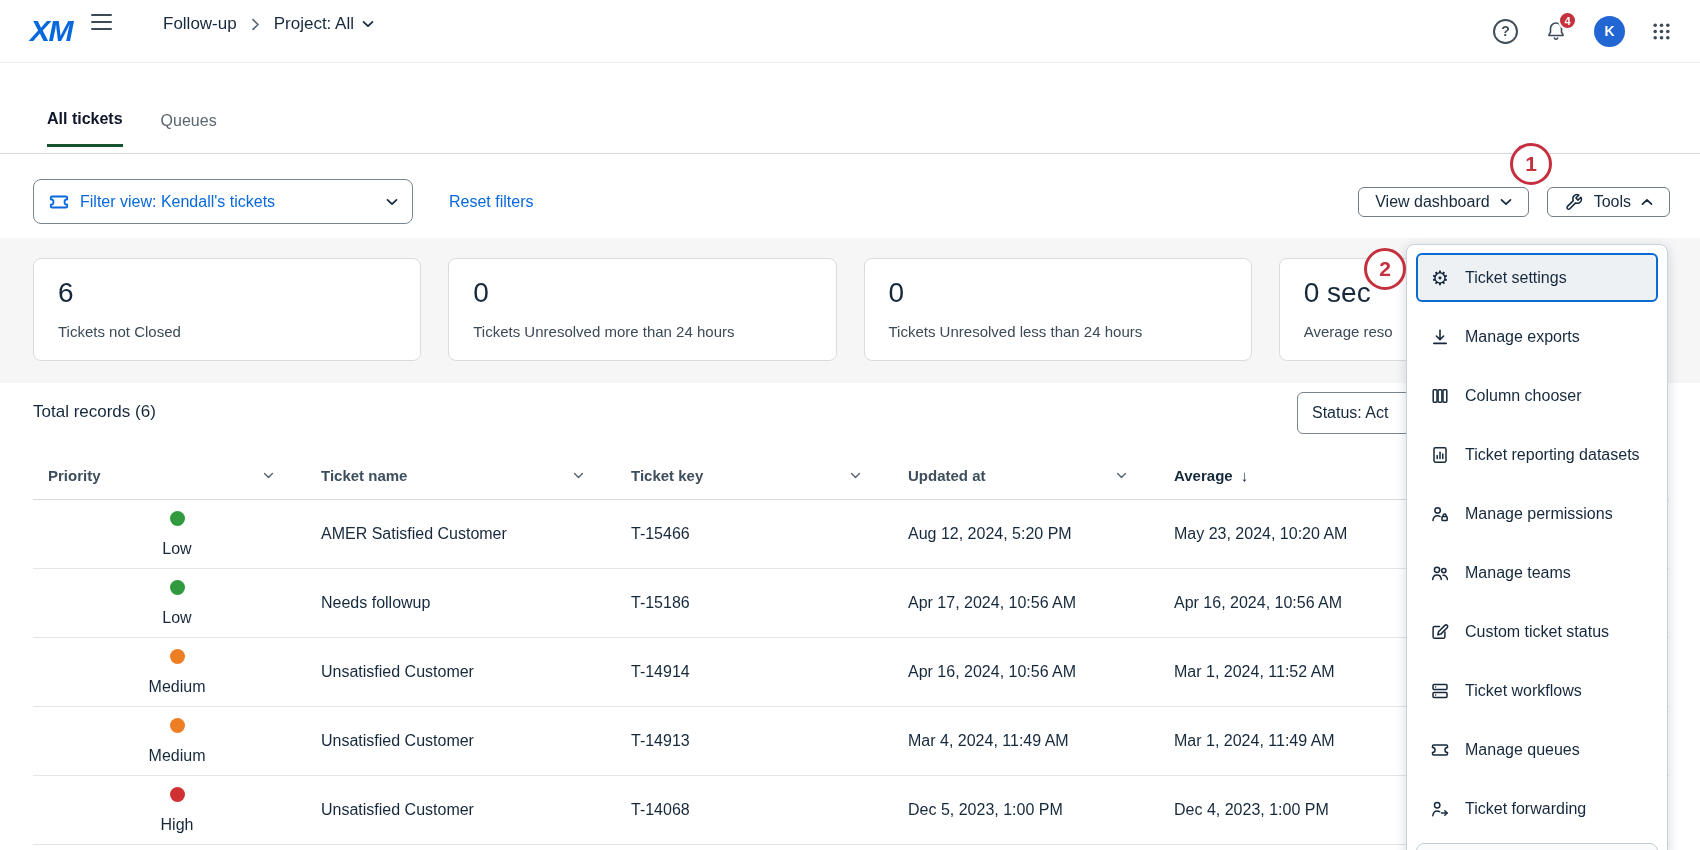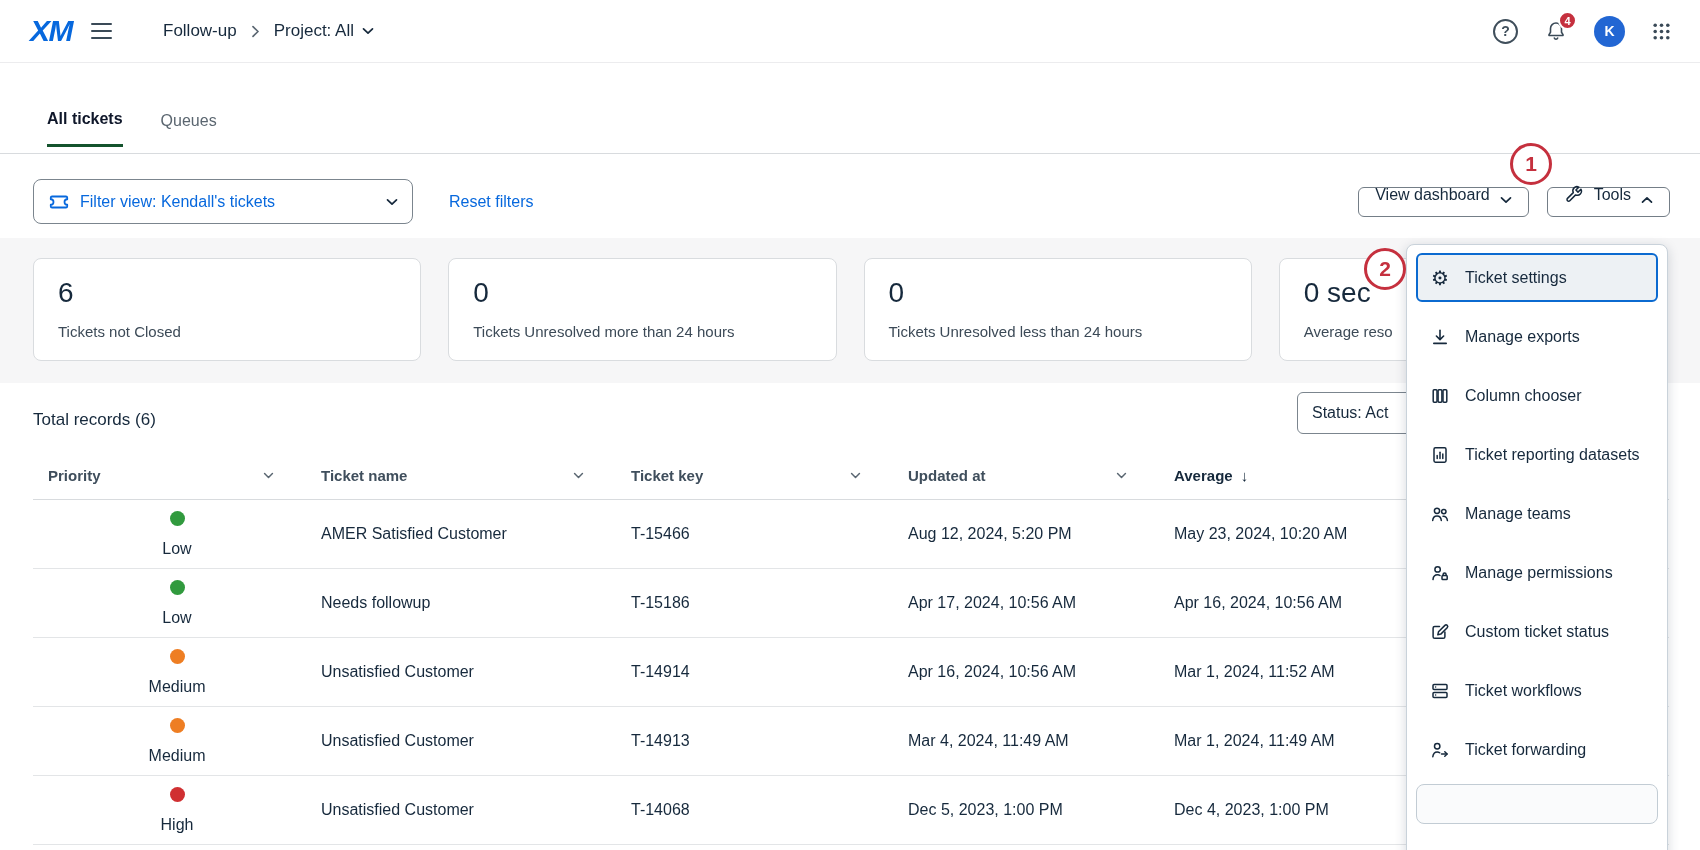--- a/index.html
+++ b/index.html
@@ -11,21 +11,21 @@
     overflow: hidden;
   }
   .app { position: relative; width: 1700px; height: 850px; overflow: hidden; background:#fff; }
 
   
   .topbar {
     position: absolute; top:0; left:0; right:0; height:63px;
     display:flex; align-items:center; justify-content:space-between;
     padding: 0 28px 0 30px; background:#fff; border-bottom:1px solid #ececee; z-index:20;
   }
-  .topbar-left { display:flex; align-items:center; gap:19px; }
+  .topbar-left { display:flex; align-items:flex-start; gap:19px; }
   .logo { font-size:30px; font-weight:800; font-style:italic; letter-spacing:-1.5px; color:#0768dd; }
   .icon-btn { background:none; border:none; cursor:pointer; display:flex; align-items:center; justify-content:center; color:#3a4a57; }
   .hamburger { display:flex; flex-direction:column; gap:4.5px; }
   .hamburger span { display:block; width:21px; height:2.4px; background:#3a4a57; border-radius:2px; }
   .breadcrumb { display:flex; align-items:center; gap:14px; font-size:17px; color:#16293c; }
   .crumb { cursor:pointer;margin-left:32px; }
   .crumb-proj { display:flex; align-items:center; gap:8px; cursor:pointer; background:none; border:none; font:inherit; color:inherit; }
   .topbar-right { display:flex; align-items:center; gap:26px; }
   .help-circle {
     width:25px; height:25px; border:2px solid #3f4e5b; border-radius:50%;
@@ -55,36 +55,36 @@
   .filter-select {
     width:380px; height:45px; border:1px solid #7b858e; border-radius:8px; background:#fff;
     display:flex; align-items:center; padding:0 14px; cursor:pointer;
   }
   .filter-select .lbl { color:#0768dd; font-size:16px; margin-left:10px; }
   .filter-select .chev { margin-left:auto; color:#16293c; }
   .reset-link { margin-left:36px; color:#0768dd; font-size:16px; text-decoration:none; cursor:pointer; background:none; border:none; font-family:Liberation Sans, sans-serif; }
   .filterbar-right { margin-left:auto; display:flex; align-items:center; gap:18px; }
   .btn-outline {
     height:30px; border:1px solid #747e87; border-radius:6px; background:#fff;
-    display:flex; align-items:flex-end; gap:10px; padding:12px 16px;
+    display:flex; align-items:center; gap:10px; padding:12px 16px;
     font-size:16px; color:#16293c; cursor:pointer; font-family:inherit;
   }
 
   
   .statsband {
     position:absolute; top:238px; left:0; right:0; height:145px; background:#f6f6f7;
     display:flex; gap:27px; padding:20px 33px 22px 33px;
   }
   .stat-card { flex:1; background:#fff; border:1px solid #d9dcdf; border-radius:8px; padding:18px 24px; overflow:hidden; white-space:nowrap; }
   .stat-value { font-size:28px; color:#16293c; }
   .stat-label { font-size:15px; color:#3c4a57; margin-top:14px; }
 
   
   .recordsbar { position:absolute; top:392px; left:33px; right:0; height:42px; }
-  .total-records { position:absolute; left:0; top:18px; font-size:17px; color:#16293c; }
+  .total-records { position:absolute; left:0; top:10px; font-size:17px; color:#16293c; }
   .searchbox {
     position:absolute; left:859px; top:0; width:396px; height:42px;
     border:1px solid #7b858e; border-radius:6px; background:#fff;
     display:flex; align-items:center; padding:0 12px; gap:10px;
   }
   .searchbox input {
     border:none; outline:none; flex:1; font-size:16px; color:#16293c; font-family:inherit; background:transparent;
   }
   .searchbox input::placeholder { color:#5f6b76; }
   .statusbox {
@@ -409,63 +409,71 @@
             <rect x="4" y="2.8" width="12" height="14.4" rx="1.4"></rect>
             <path d="M7.2 13.6v-3.2"></path>
             <path d="M10 13.6V7.2"></path>
             <path d="M12.8 13.6v-4.6"></path>
           </svg>
       </span>
       <span>Ticket reporting datasets</span>
     </button>
     <button class="menu-item">
       <span class="mi-icon">
+        <svg class="i" width="20" height="20" viewBox="0 0 20 20" fill="none" stroke="currentColor" stroke-width="1.5" stroke-linecap="round" stroke-linejoin="round">
+            <circle cx="7.6" cy="6.4" r="2.7"></circle>
+            <path d="M3 16.6c.2-3 2.1-4.8 4.6-4.8.9 0 1.7.2 2.4.7"></path>
+            <rect x="12" y="12.6" width="5.2" height="4" rx="0.8"></rect>
+            <path d="M13.1 12.6v-1.1a1.5 1.5 0 0 1 3 0v1.1"></path>
+          </svg>
+      </span>
+      <span>Manage permissions</span>
+    </button>
+    <button class="menu-item">
+      <span class="mi-icon">
         <svg class="i" width="20" height="20" viewBox="0 0 20 20" fill="none" stroke="currentColor" stroke-width="1.5" stroke-linecap="round">
             <circle cx="7" cy="6.8" r="2.6"></circle>
             <path d="M2.7 16.5c.2-2.9 2-4.6 4.3-4.6s4.1 1.7 4.3 4.6"></path>
             <circle cx="13.8" cy="7.6" r="2.2"></circle>
             <path d="M13 12.2c2.4-.2 4.2 1.5 4.4 4.3"></path>
           </svg>
       </span>
       <span>Manage teams</span>
     </button>
     <button class="menu-item">
       <span class="mi-icon">
         <svg class="i" width="20" height="20" viewBox="0 0 20 20" fill="none" stroke="currentColor" stroke-width="1.5" stroke-linecap="round" stroke-linejoin="round">
-            <circle cx="7.6" cy="6.4" r="2.7"></circle>
-            <path d="M3 16.6c.2-3 2.1-4.8 4.6-4.8.9 0 1.7.2 2.4.7"></path>
-            <rect x="12" y="12.6" width="5.2" height="4" rx="0.8"></rect>
-            <path d="M13.1 12.6v-1.1a1.5 1.5 0 0 1 3 0v1.1"></path>
-          </svg>
-      </span>
-      <span>Manage permissions</span>
-    </button>
-    <button class="menu-item">
-      <span class="mi-icon">
-        <svg class="i" width="20" height="20" viewBox="0 0 20 20" fill="none" stroke="currentColor" stroke-width="1.5" stroke-linecap="round" stroke-linejoin="round">
             <path d="M9.5 4.5H4.7c-.9 0-1.6.7-1.6 1.6v8.6c0 .9.7 1.6 1.6 1.6h8.6c.9 0 1.6-.7 1.6-1.6v-4.8"></path>
             <path d="M14.9 3.4a1.6 1.6 0 0 1 2.3 2.3l-6.4 6.4-3 .7.7-3 6.4-6.4z"></path>
           </svg>
       </span>
       <span>Custom ticket status</span>
     </button>
     <button class="menu-item">
       <span class="mi-icon">
         <svg class="i" width="20" height="20" viewBox="0 0 20 20" fill="none" stroke="currentColor" stroke-width="1.5" stroke-linecap="round">
             <rect x="3" y="3.6" width="14" height="4.8" rx="1"></rect>
             <rect x="3" y="11.6" width="14" height="4.8" rx="1"></rect>
             <path d="M5.6 6h.01"></path>
             <path d="M5.6 14h.01"></path>
           </svg>
       </span>
       <span>Ticket workflows</span>
     </button>
     <button class="menu-item">
       <span class="mi-icon">
         <svg class="i" width="20" height="20" viewBox="0 0 20 20" fill="none" stroke="currentColor" stroke-width="1.5" stroke-linecap="round" stroke-linejoin="round">
+            <path d="M2.5 7.5V6.2c0-.7.6-1.2 1.2-1.2h12.6c.7 0 1.2.5 1.2 1.2v1.3a2.5 2.5 0 0 0 0 5v1.3c0 .7-.5 1.2-1.2 1.2H3.7c-.6 0-1.2-.5-1.2-1.2v-1.3a2.5 2.5 0 0 0 0-5z"></path>
+          </svg>
+      </span>
+      <span>Manage queues</span>
+    </button>
+    <button class="menu-item">
+      <span class="mi-icon">
+        <svg class="i" width="20" height="20" viewBox="0 0 20 20" fill="none" stroke="currentColor" stroke-width="1.5" stroke-linecap="round" stroke-linejoin="round">
             <circle cx="7.2" cy="6.3" r="2.7"></circle>
             <path d="M2.8 16.8c.3-3 2.1-4.9 4.4-4.9 1 0 1.8.3 2.5.9"></path>
             <path d="M11.5 14h5.5"></path>
             <path d="M14.8 11.8l2.3 2.2-2.3 2.2"></path>
           </svg>
       </span>
       <span>Ticket forwarding</span>
     </button>
     <div class="menu-partial"></div>
   </div>

